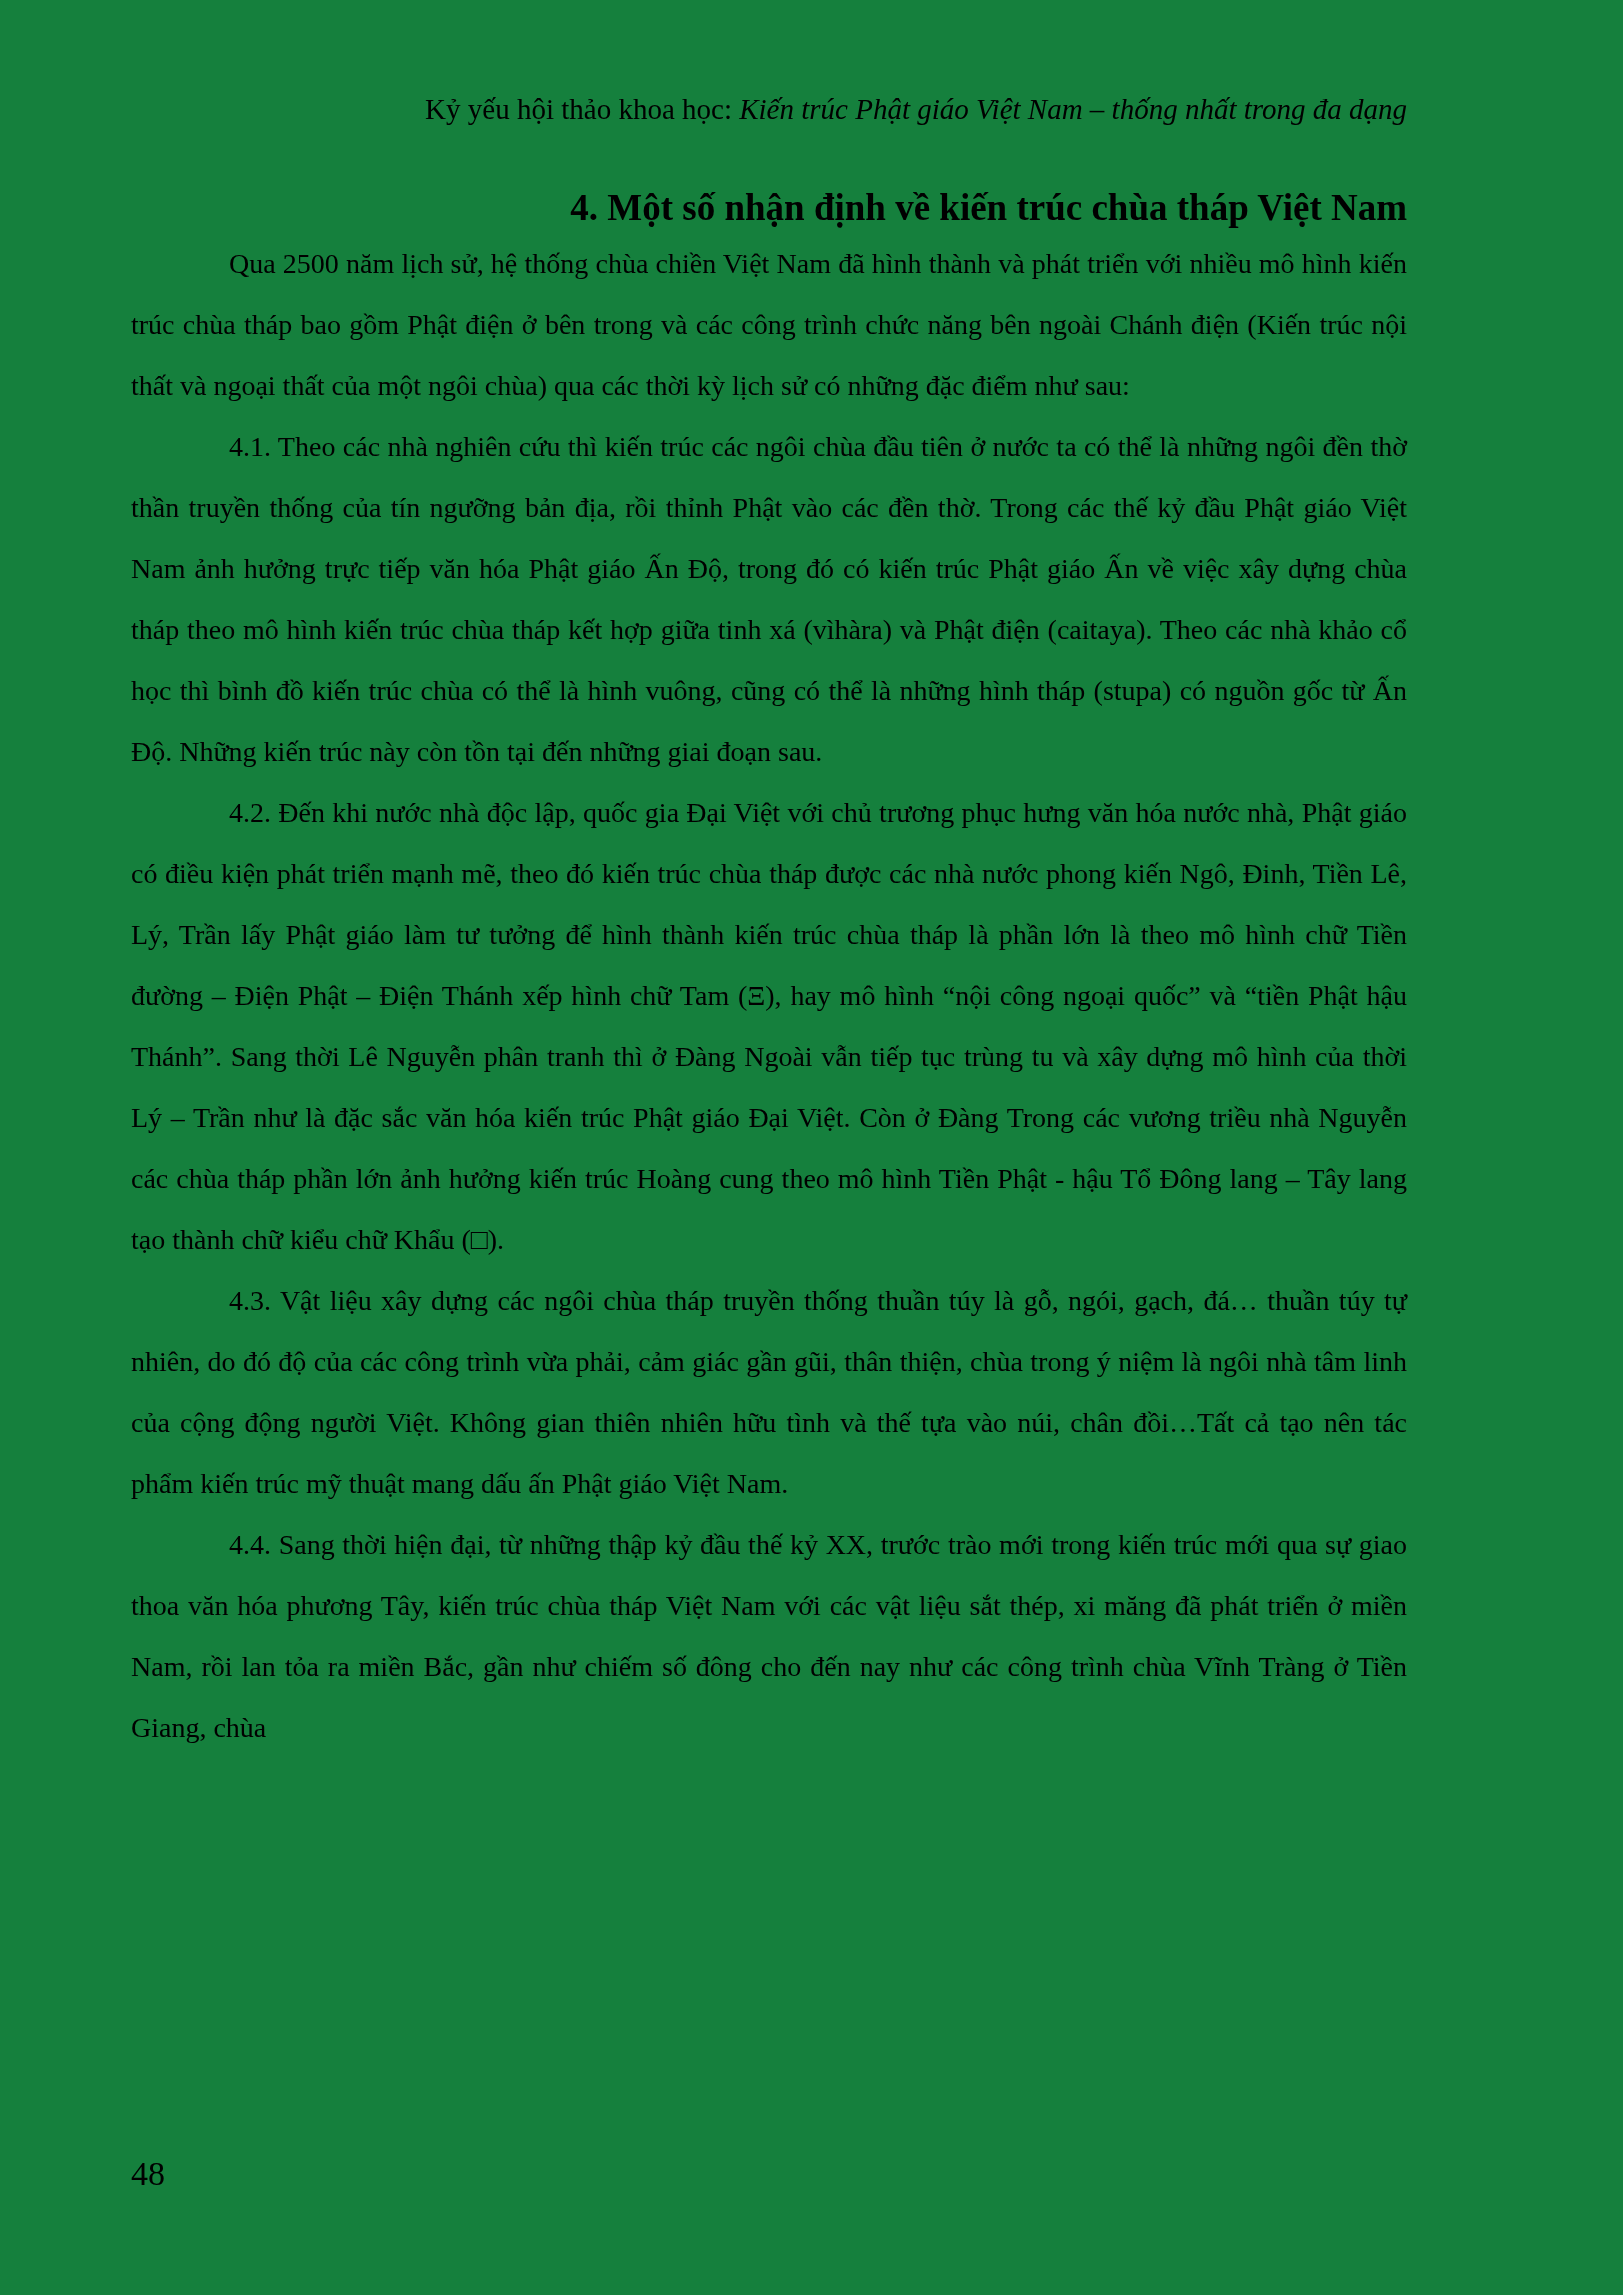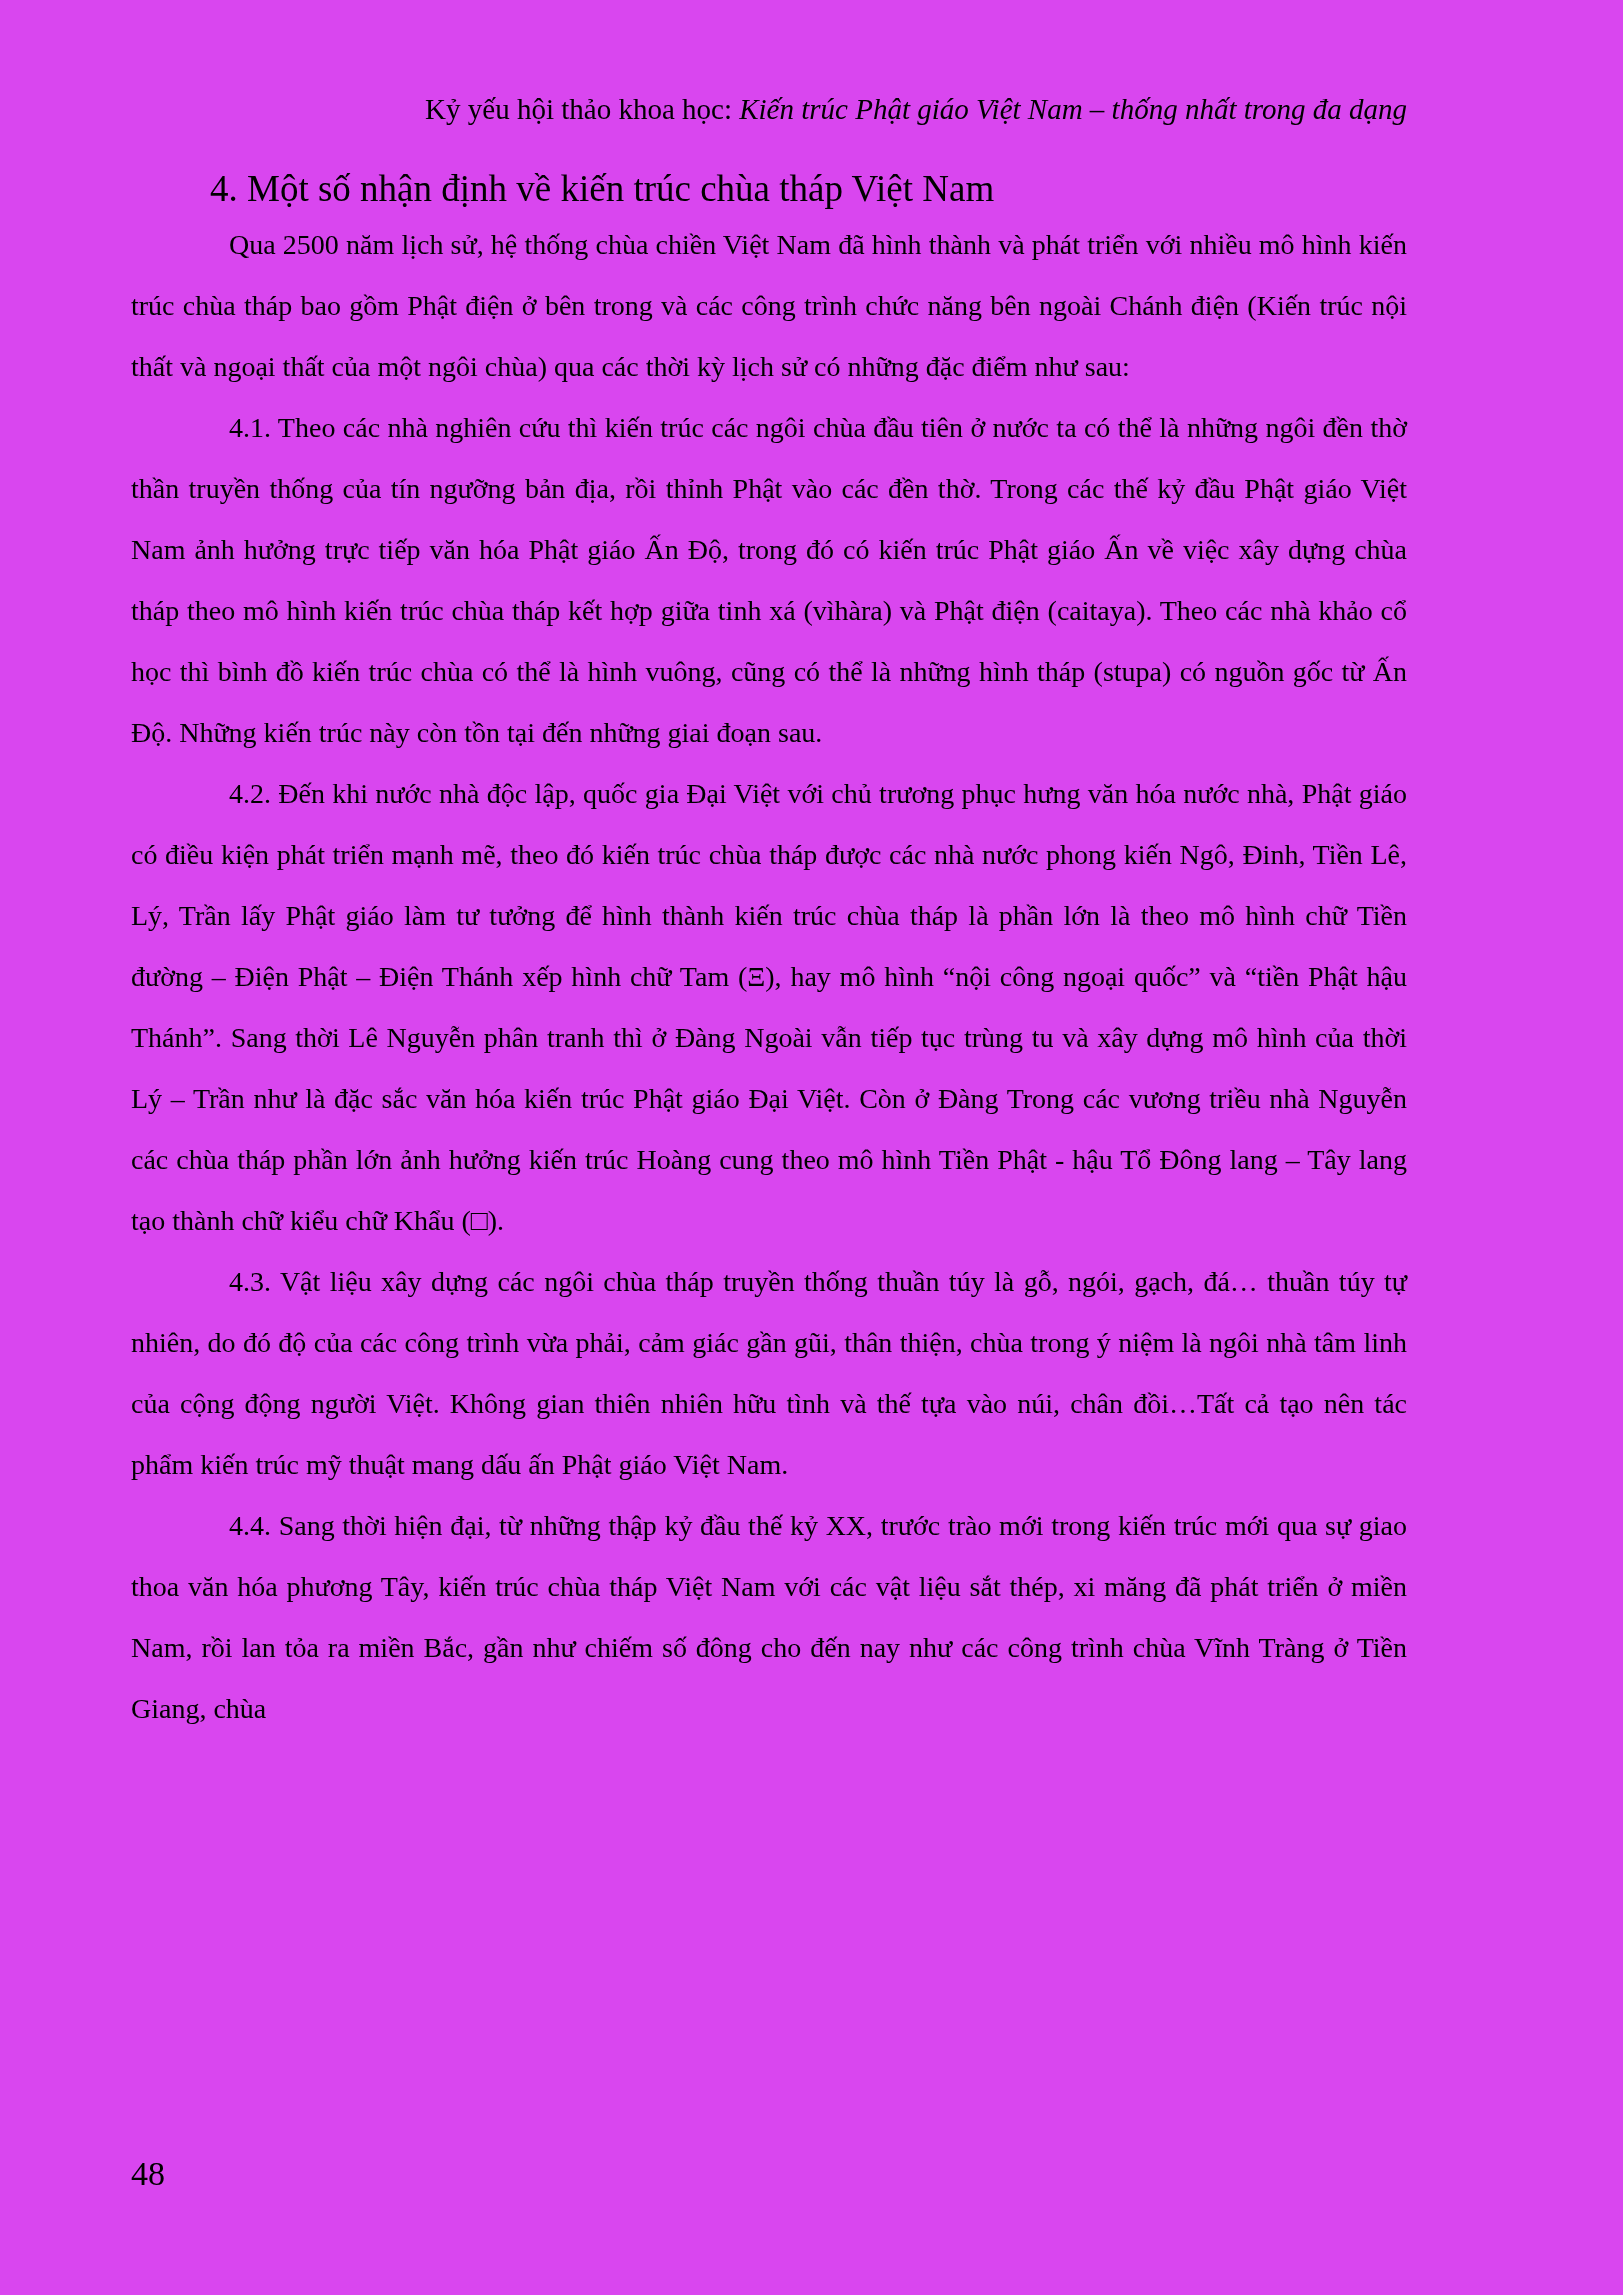--- a/index.html
+++ b/index.html
@@ -5,45 +5,46 @@
 <style>
   html, body {
     margin: 0;
     padding: 0;
     background: #ffffff;
   }
   .page {
     position: relative;
     width: 1623px;
     height: 2295px;
-    background: #d946ef;
+    background: #15803d;
     color: #000000;
     font-family: "Liberation Serif", "DejaVu Serif", serif;
     overflow: hidden;
   }
   .content {
     margin-left: 131px;
     width: 1276px;
     padding-top: 90px;
   }
   .running-header {
     text-align: right;
     font-size: 29px;
     line-height: 39px;
     white-space: nowrap;
   }
   .running-header .italic {
     font-style: italic;
   }
   .section-heading {
-    margin: 34px 0 0 0;
+    margin: 53px 0 0 0;
     font-size: 37px;
     line-height: 51px;
-    font-weight: normal;
+    font-weight: bold;
     text-indent: 79px;
+    text-align: right;
   }
   .body-text p {
     margin: 0;
     font-size: 28px;
     line-height: 61px;
     text-align: justify;
     text-indent: 98px;
   }
   .plabel {
     font-weight: normal;

